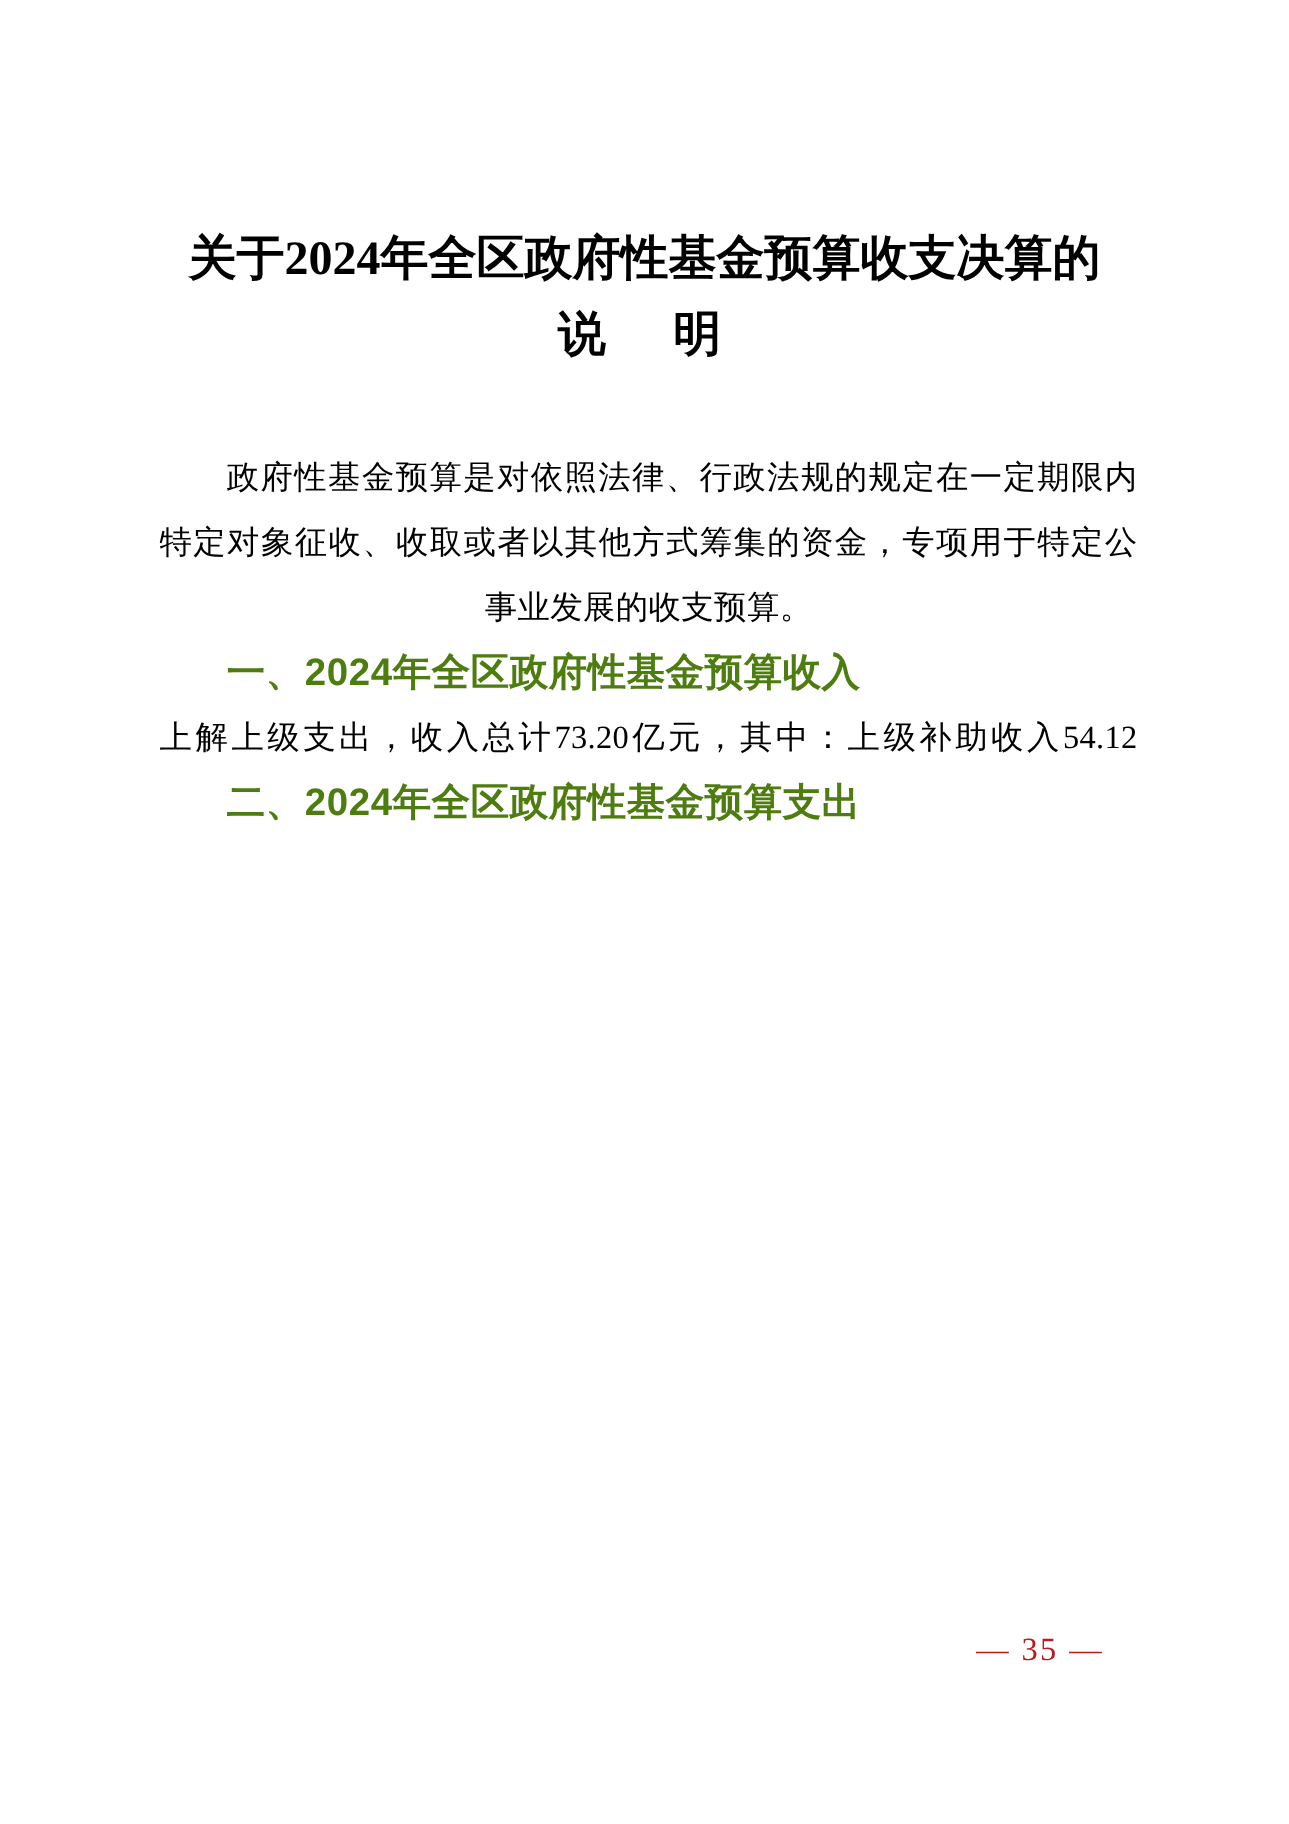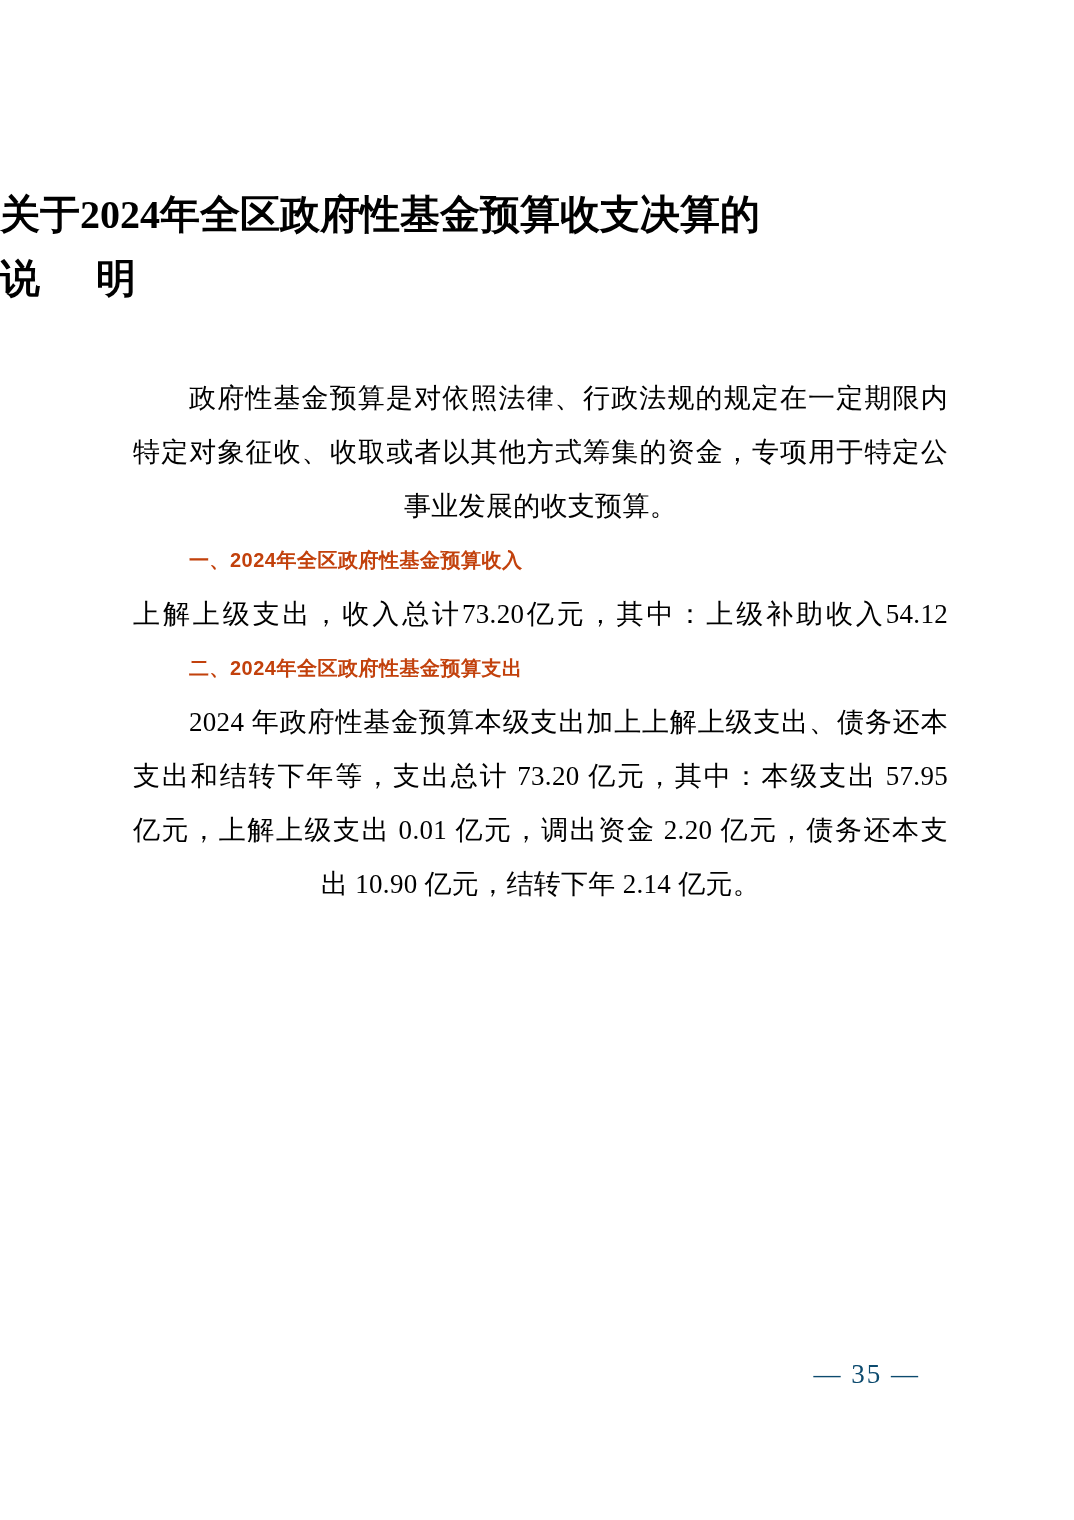--- a/index.html
+++ b/index.html
@@ -11,21 +11,21 @@
     background: #ffffff;
     color: #000000;
     font-family: "Liberation Serif", "DejaVu Serif", serif;
     overflow: hidden;
   }
   .title-block {
     position: absolute;
     top: 183px;
     left: 0;
     width: 1074px;
-    text-align: left;
+    text-align: center;
     font-family: "Liberation Serif", "DejaVu Serif", serif;
     font-weight: 700;
     color: #000000;
   }
   .title-line1 {
     display: block;
     font-size: 40px;
     line-height: 64px;
     letter-spacing: 0px;
   }
@@ -61,35 +61,35 @@
     height: 0;
   }
   .line.last { text-align: center; }
   .indent { text-indent: 56px; }
   .heading {
     display: block;
     height: 54px;
     line-height: 54px;
     font-family: "Liberation Sans", "DejaVu Sans", sans-serif;
     font-weight: 700;
-    font-size: 20px;
-    color: #c2410c;
+    font-size: 32px;
+    color: #4d7c0f;
     text-indent: 56px;
     letter-spacing: 0.5px;
   }
   .page-footer {
     position: absolute;
     top: 1352px;
     left: 0;
     width: 920px;
     text-align: right;
     font-size: 27px;
     line-height: 44px;
     letter-spacing: 2px;
-    color: #0c4a6e;
+    color: #b91c1c;
   }
 </style>
 </head>
 <body>
 
 <div class="title-block">
   <span class="title-line1">关于2024年全区政府性基金预算收支决算的</span>
   <span class="title-line2">说　明</span>
 </div>
 
@@ -103,24 +103,18 @@
 
 
   <h2 class="heading">一、2024年全区政府性基金预算收入</h2>
 
   <p class="para">
     <span class="line j">上解上级支出，收入总计73.20亿元，其中：上级补助收入54.12</span>
   </p>
 
   <h2 class="heading">二、2024年全区政府性基金预算支出</h2>
 
-  <p class="para">
-    <span class="line j indent">2024 年政府性基金预算本级支出加上上解上级支出、债务还本</span>
-    <span class="line j">支出和结转下年等，支出总计 73.20 亿元，其中：本级支出 57.95</span>
-    <span class="line j">亿元，上解上级支出 0.01 亿元，调出资金 2.20 亿元，债务还本支</span>
-    <span class="line last">出 10.90 亿元，结转下年 2.14 亿元。</span>
-  </p>
 
 </div>
 
 <div class="page-footer">
   <span>— 35 —</span>
 </div>
 
 </body></html>

